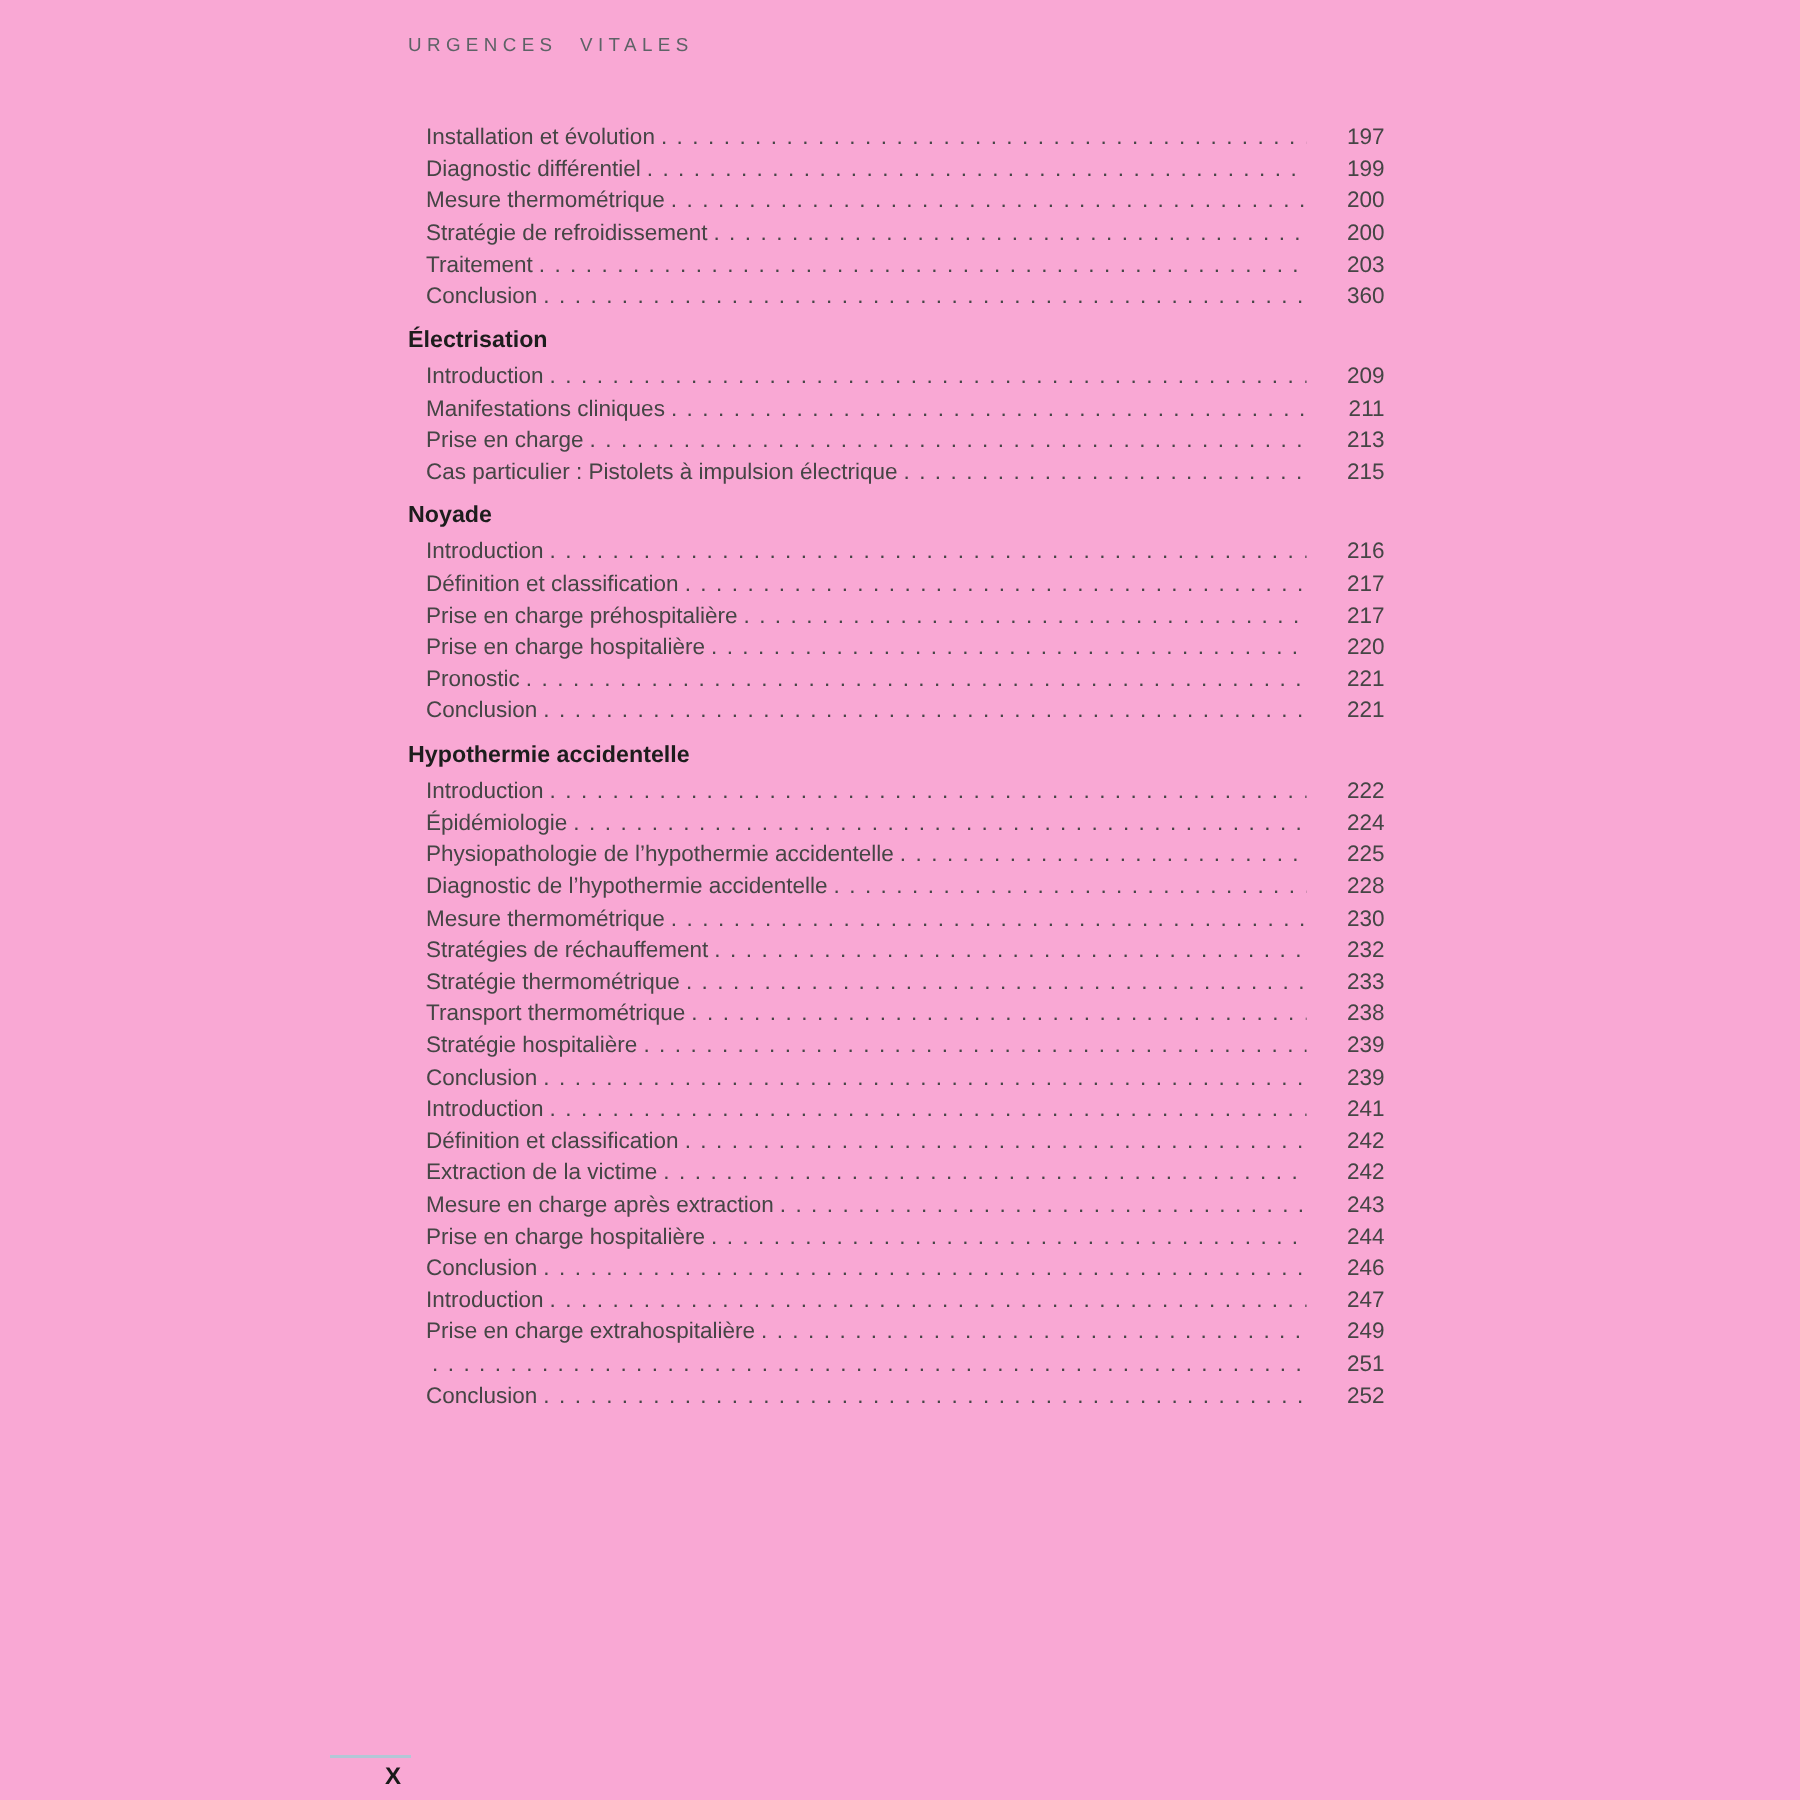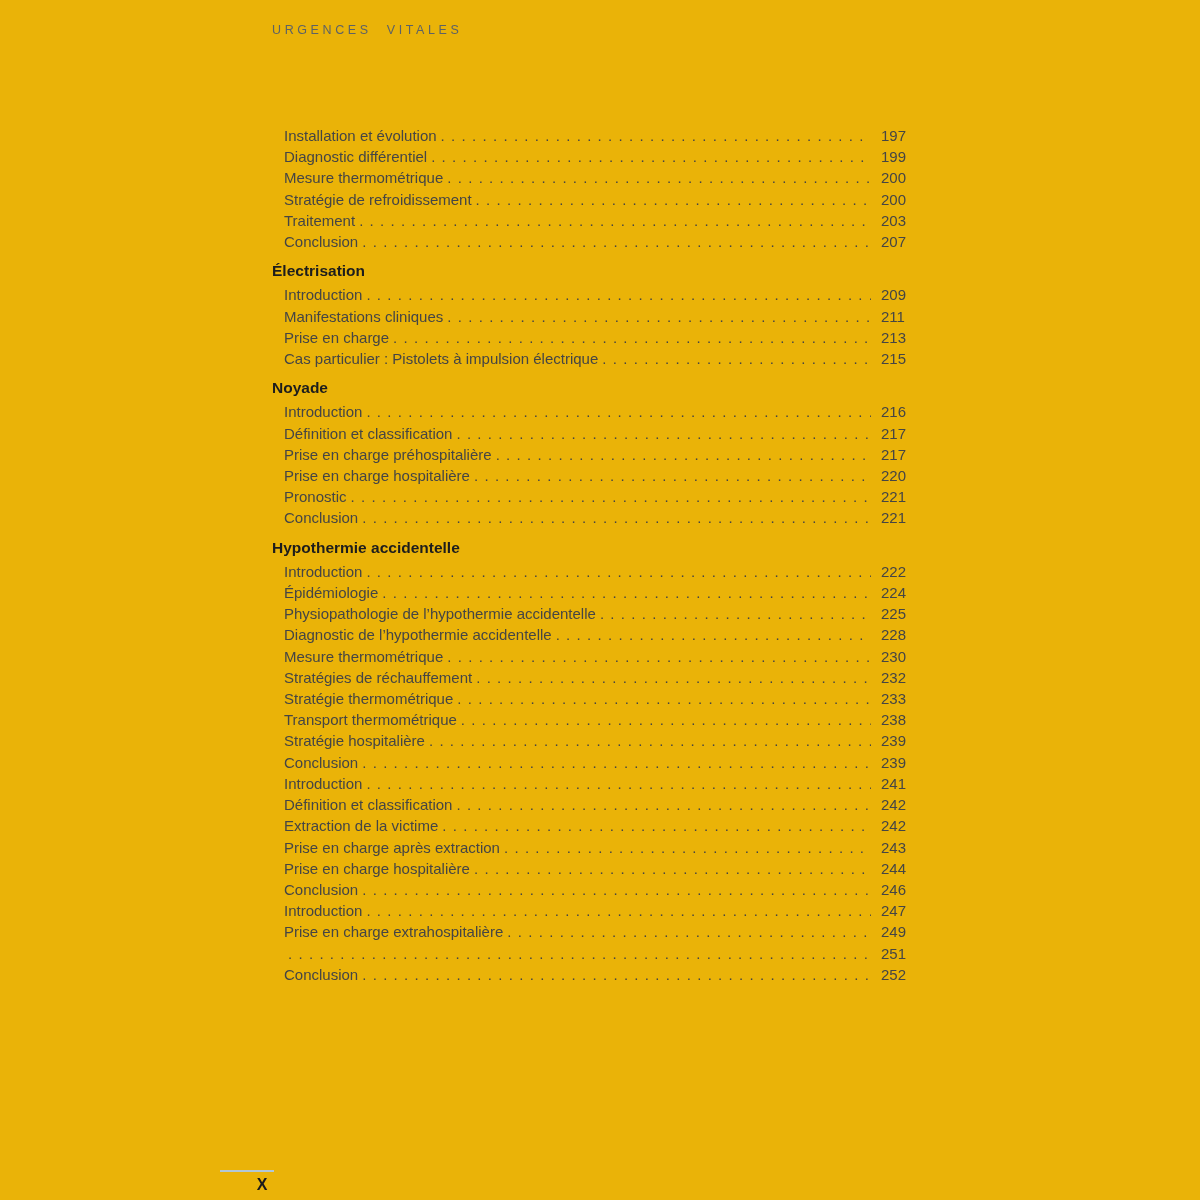--- a/index.html
+++ b/index.html
@@ -15,39 +15,38 @@
     overflow: hidden;
     --entry-color: #454545;
     --heading-color: #1d1d1d;
     --runhead-color: #5d6266;
     --rule-color: #b2c7d6;
     --footer-num-color: #1a1a1a;
   }
   .page {
     position: absolute;
     inset: 0;
-    background: #eab308;
+    background: #f9a8d4;
   }
   .running-header {
     position: absolute;
     left: 272px;
     top: 22px;
     font-size: 12.5px;
     line-height: 16px;
     letter-spacing: 3.6px;
     word-spacing: 8px;
     color: var(--runhead-color);
     white-space: nowrap;
   }
   .toc {
     position: absolute;
     left: 272px;
     top: 81px;
     width: 651px;
-    margin-top: 44px;
   }
   .section-title {
     font-size: 15.5px;
     font-weight: bold;
     line-height: 21.2px;
     color: var(--heading-color);
     margin: 8px 0 3px 0;
     white-space: nowrap;
   }
   .toc-section:first-child .section-title { margin-top: 0; }
@@ -68,20 +67,21 @@
     overflow: hidden;
     white-space: nowrap;
     letter-spacing: 6.3px;
     margin-left: 4px;
     color: var(--entry-color);
   }
   .pagenum {
     flex-shrink: 0;
     width: 42px;
     margin-left: 10px;
+    text-align: right;
     color: var(--entry-color);
   }
   .footer-rule {
     position: absolute;
     left: 220px;
     top: 1170px;
     width: 54px;
     height: 2px;
     background: var(--rule-color);
   }
@@ -125,21 +125,21 @@
           <span class="pagenum">200</span>
         </div>
         <div class="toc-row">
           <span class="toc-label">Traitement</span>
           <span class="leader" aria-hidden="true">..........................................................................................</span>
           <span class="pagenum">203</span>
         </div>
         <div class="toc-row">
           <span class="toc-label">Conclusion</span>
           <span class="leader" aria-hidden="true">..........................................................................................</span>
-          <span class="pagenum">207</span>
+          <span class="pagenum">360</span>
         </div>
       </section>
       <section class="toc-section">
         <div class="section-title">Électrisation</div>
         <div class="toc-row">
           <span class="toc-label">Introduction</span>
           <span class="leader" aria-hidden="true">..........................................................................................</span>
           <span class="pagenum">209</span>
         </div>
         <div class="toc-row">
@@ -254,21 +254,21 @@
           <span class="toc-label">Définition et classification</span>
           <span class="leader" aria-hidden="true">..........................................................................................</span>
           <span class="pagenum">242</span>
         </div>
         <div class="toc-row">
           <span class="toc-label">Extraction de la victime</span>
           <span class="leader" aria-hidden="true">..........................................................................................</span>
           <span class="pagenum">242</span>
         </div>
         <div class="toc-row">
-          <span class="toc-label">Prise en charge après extraction</span>
+          <span class="toc-label">Mesure en charge après extraction</span>
           <span class="leader" aria-hidden="true">..........................................................................................</span>
           <span class="pagenum">243</span>
         </div>
         <div class="toc-row">
           <span class="toc-label">Prise en charge hospitalière</span>
           <span class="leader" aria-hidden="true">..........................................................................................</span>
           <span class="pagenum">244</span>
         </div>
         <div class="toc-row">
           <span class="toc-label">Conclusion</span>

